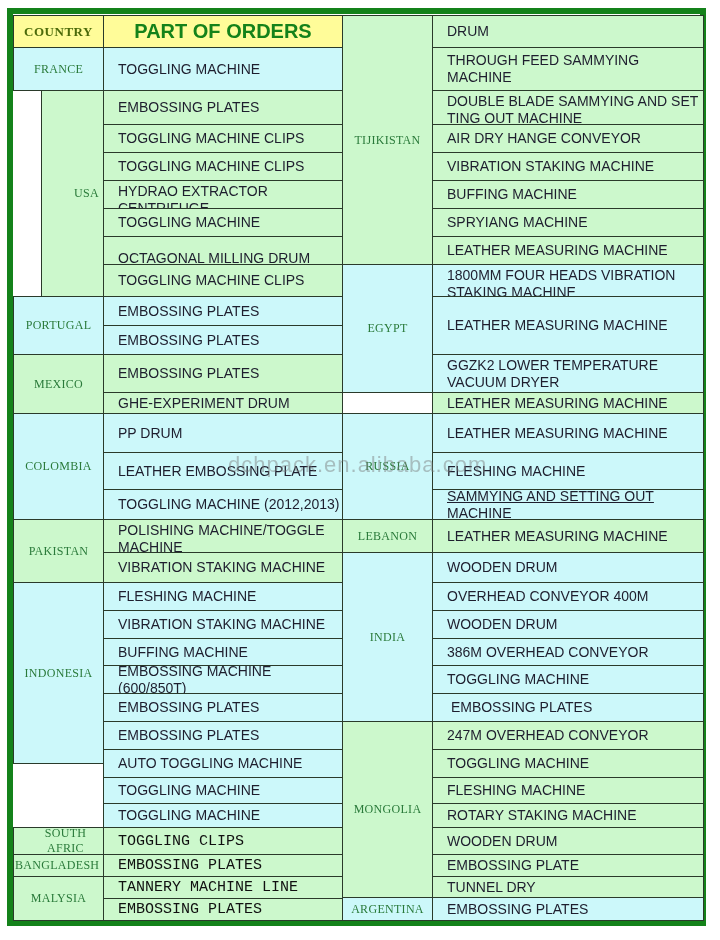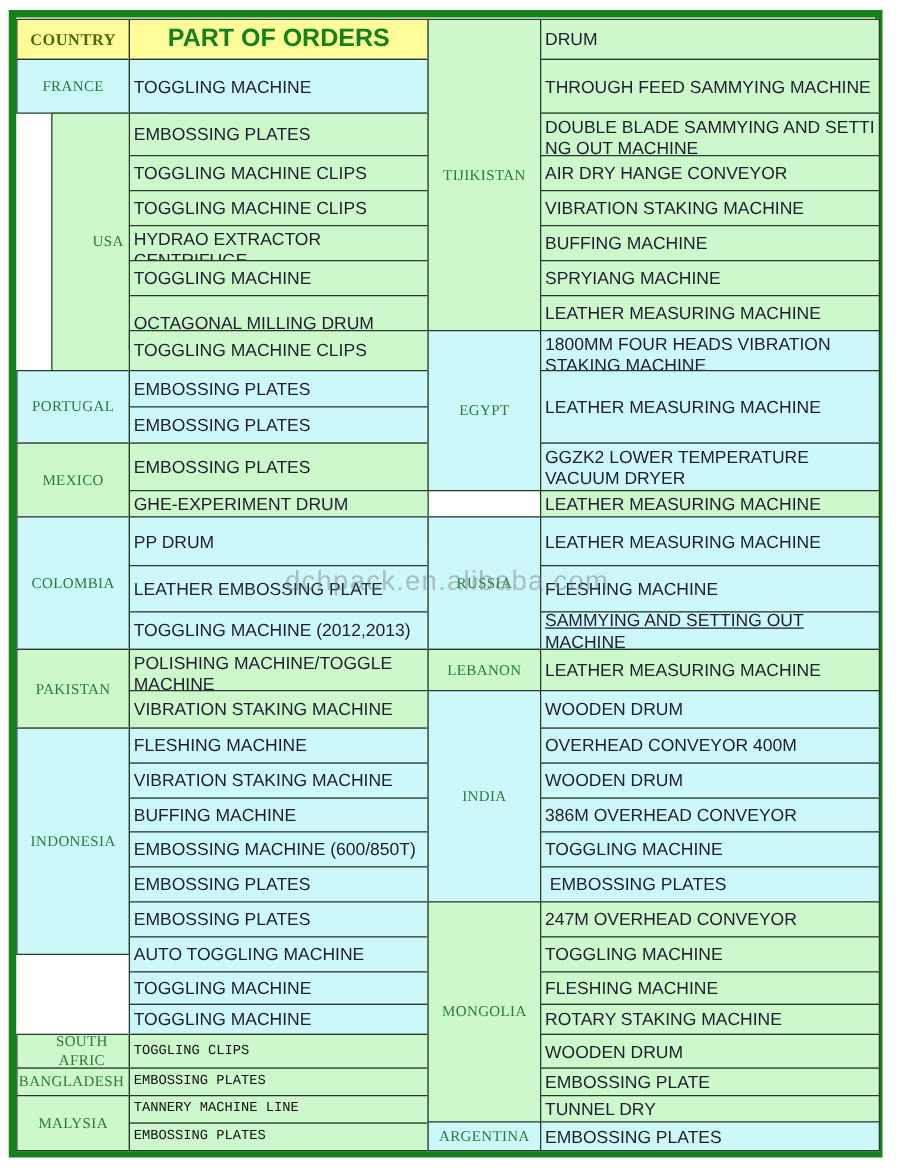--- a/index.html
+++ b/index.html
@@ -14,25 +14,25 @@
     display: flex; align-items: center; overflow: hidden;
   }
   .green { background: #ccf8cc; }
   .blue { background: #ccf8fa; }
   .yellow { background: #fffc99; }
   .country {
     justify-content: center; text-align: center;
     font-family: "Liberation Serif", serif; font-size: 12px; color: #2a7a3a; letter-spacing: 0.3px;
   }
   .item {
-    padding-left: 3px; font-family: "Liberation Sans", sans-serif; font-size: 14px; color: #1e1e2e;
+    padding-left: 14px; font-family: "Liberation Sans", sans-serif; font-size: 14px; color: #1e1e2e;
     line-height: 17px; align-items: center;
   }
   .item.wrap { align-items: flex-start; padding-top: 2px; }
-  .item.mono { font-family: "Liberation Mono", monospace; font-size: 11px; color: #101010; }
+  .item.mono { font-family: "Liberation Mono", monospace; font-size: 15px; color: #101010; }
   .hdr-country {
     justify-content: center; font-family: "Liberation Serif", serif; font-weight: bold;
     font-size: 13px; color: #4b6a0a; letter-spacing: 0.5px;
   }
   .hdr-orders {
     justify-content: center; font-family: "Liberation Sans", sans-serif; font-weight: bold;
     font-size: 20px; color: #14821a;
   }
   .watermark {
     position: absolute; left: 228px; top: 452px; font-family: "Liberation Sans", sans-serif;

